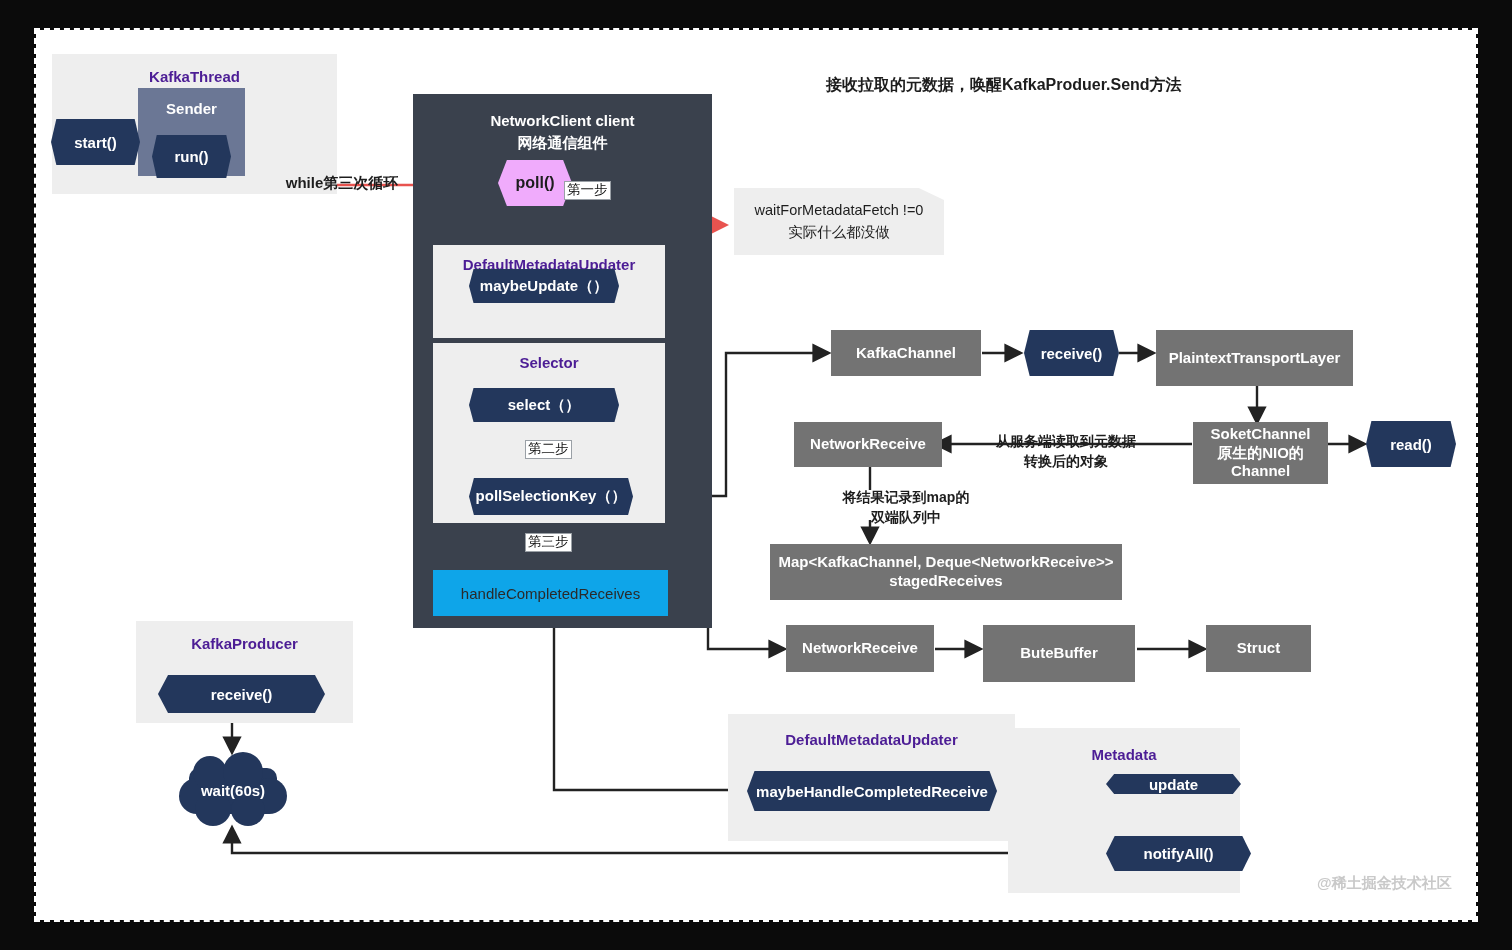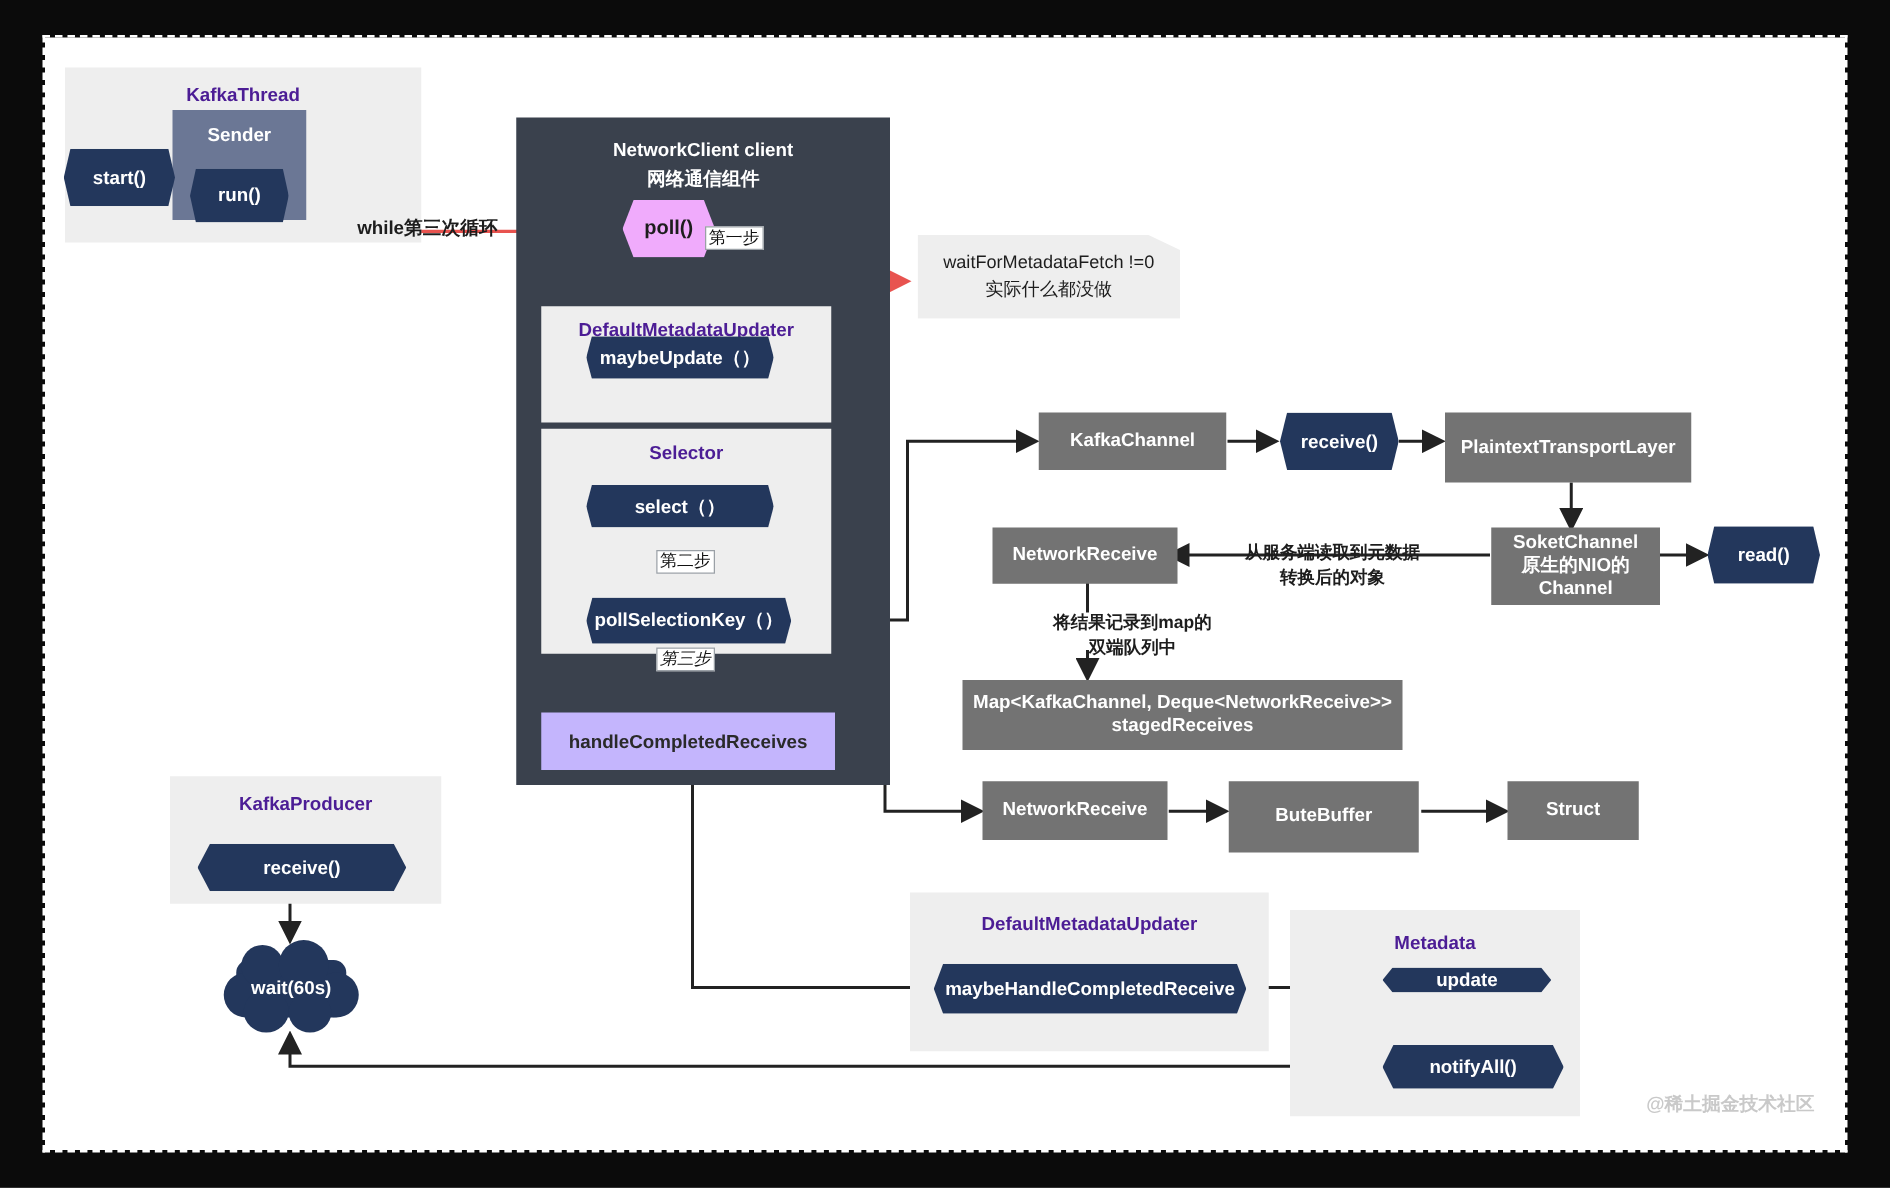--- a/index.html
+++ b/index.html
@@ -22,21 +22,21 @@
   .group-dark{background:#3a414d;}
   .group-inner{background:#6b7795;}
   .group-title{position:absolute;width:100%;text-align:center;
                font-weight:bold;color:#4c1d95;font-size:15px;}
   .group-title.light{color:#ffffff;}
 
   
   .rect{background:#737373;color:#fff;font-weight:bold;font-size:15px;
         line-height:1.25;padding:4px 6px;}
   
-  .rect-light{background:#c4b5fd;color:#2a2a2a;font-weight:bold;font-size:15px;text-align:right;}
+  .rect-light{background:#0ea5e9;color:#2a2a2a;font-weight:normal;font-size:15px;text-align:right;}
 
   
   .hex{background:#23375c;color:#ffffff;font-weight:bold;font-size:15px;
        clip-path:polygon(6% 0%,94% 0%,100% 50%,94% 100%,6% 100%,0% 50%);}
   .hex-wide{clip-path:polygon(3% 0%,97% 0%,100% 50%,97% 100%,3% 100%,0% 50%);}
   .hex-light{background:#f0abfc;color:#1d1d1d;font-weight:bold;font-size:16px;
        clip-path:polygon(12% 0%,88% 0%,100% 50%,88% 100%,12% 100%,0% 50%);}
 
   
   .note{background:#eeeeee;color:#1d1d1d;font-size:14.5px;line-height:1.45;
@@ -116,20 +116,21 @@
         <path d="M960,760 L1068,760" marker-end="url(#ar-blk)"></path>
 
         <path d="M1143,779 L1143,806" marker-end="url(#ar-blk)"></path>
 
         <path d="M1068,823 L196,823 L196,798" marker-end="url(#ar-blk)"></path>
 
         <path d="M196,682 L196,722" marker-end="url(#ar-blk)"></path>
       </g>
     </svg>
 
+    <div class="title" style="left:790px;top:45px;">接收拉取的元数据，唤醒KafkaProduer.Send方法</div>
 
     <div class="node group" style="left:16px;top:24px;width:285px;height:140px;">
       <div class="group-title" style="top:14px;">KafkaThread</div>
     </div>
     <div class="node group-inner" style="left:102px;top:54px;width:74px;height:0px;"></div>
     <div class="node group-inner" style="left:102px;top:58px;width:107px;height:88px;">
       <div class="group-title light" style="top:12px;">Sender</div>
     </div>
     <div class="node hex" style="left:15px;top:89px;width:89px;height:46px;">start()</div>
     <div class="node hex" style="left:116px;top:105px;width:79px;height:43px;">run()</div>
@@ -147,21 +148,21 @@
     </div>
     <div class="node hex hex-wide" style="left:433px;top:239px;width:150px;height:34px;">maybeUpdate（）</div>
 
     <div class="node group" style="left:397px;top:313px;width:232px;height:180px;">
       <div class="group-title" style="top:11px;">Selector</div>
     </div>
     <div class="node hex hex-wide" style="left:433px;top:358px;width:150px;height:34px;">select（）</div>
     <div class="steplbl" style="left:489px;top:410px;">第二步</div>
     <div class="node hex hex-wide" style="left:433px;top:448px;width:164px;height:37px;">pollSelectionKey（）</div>
 
-    <div class="steplbl" style="left:489px;top:488px;font-style:italic;">第三步</div>
+    <div class="steplbl" style="left:489px;top:503px;">第三步</div>
     <div class="node rect-light" style="left:397px;top:540px;width:235px;height:46px;">handleCompletedReceives</div>
 
     <div class="node note" style="left:698px;top:158px;width:210px;height:67px;flex-direction:column;">
       <span>waitForMetadataFetch !=0</span>
       <span>实际什么都没做</span>
     </div>
 
     <div class="node rect" style="left:795px;top:300px;width:150px;height:46px;">KafkaChannel</div>
     <div class="node hex" style="left:988px;top:300px;width:95px;height:46px;">receive()</div>
     <div class="node rect" style="left:1120px;top:300px;width:197px;height:56px;">PlaintextTransportLayer</div>
@@ -213,21 +214,21 @@
       <div style="position:absolute;left:56px;top:42px;width:34px;height:32px;
                   background:#23375c;border-radius:50%;"></div>
       <div class="lbl">wait(60s)</div>
     </div>
 
     <div class="node group" style="left:692px;top:684px;width:287px;height:127px;">
       <div class="group-title" style="top:17px;">DefaultMetadataUpdater</div>
     </div>
     <div class="node hex hex-wide" style="left:711px;top:741px;width:250px;height:40px;">maybeHandleCompletedReceive</div>
 
-    <div class="node group" style="left:996px;top:698px;width:232px;height:165px;">
+    <div class="node group" style="left:972px;top:698px;width:232px;height:165px;">
       <div class="group-title" style="top:18px;">Metadata</div>
     </div>
     <div class="node hex" style="left:1070px;top:744px;width:135px;height:20px;">update</div>
     <div class="node hex" style="left:1070px;top:806px;width:145px;height:35px;">notifyAll()</div>
 
     <div class="txt" style="left:236px;top:142px;width:140px;font-size:15px;">while第三次循环</div>
 
     <div class="wm" style="left:1281px;top:844px;">@稀土掘金技术社区</div>
   </div>
   <div id="dash"></div>

